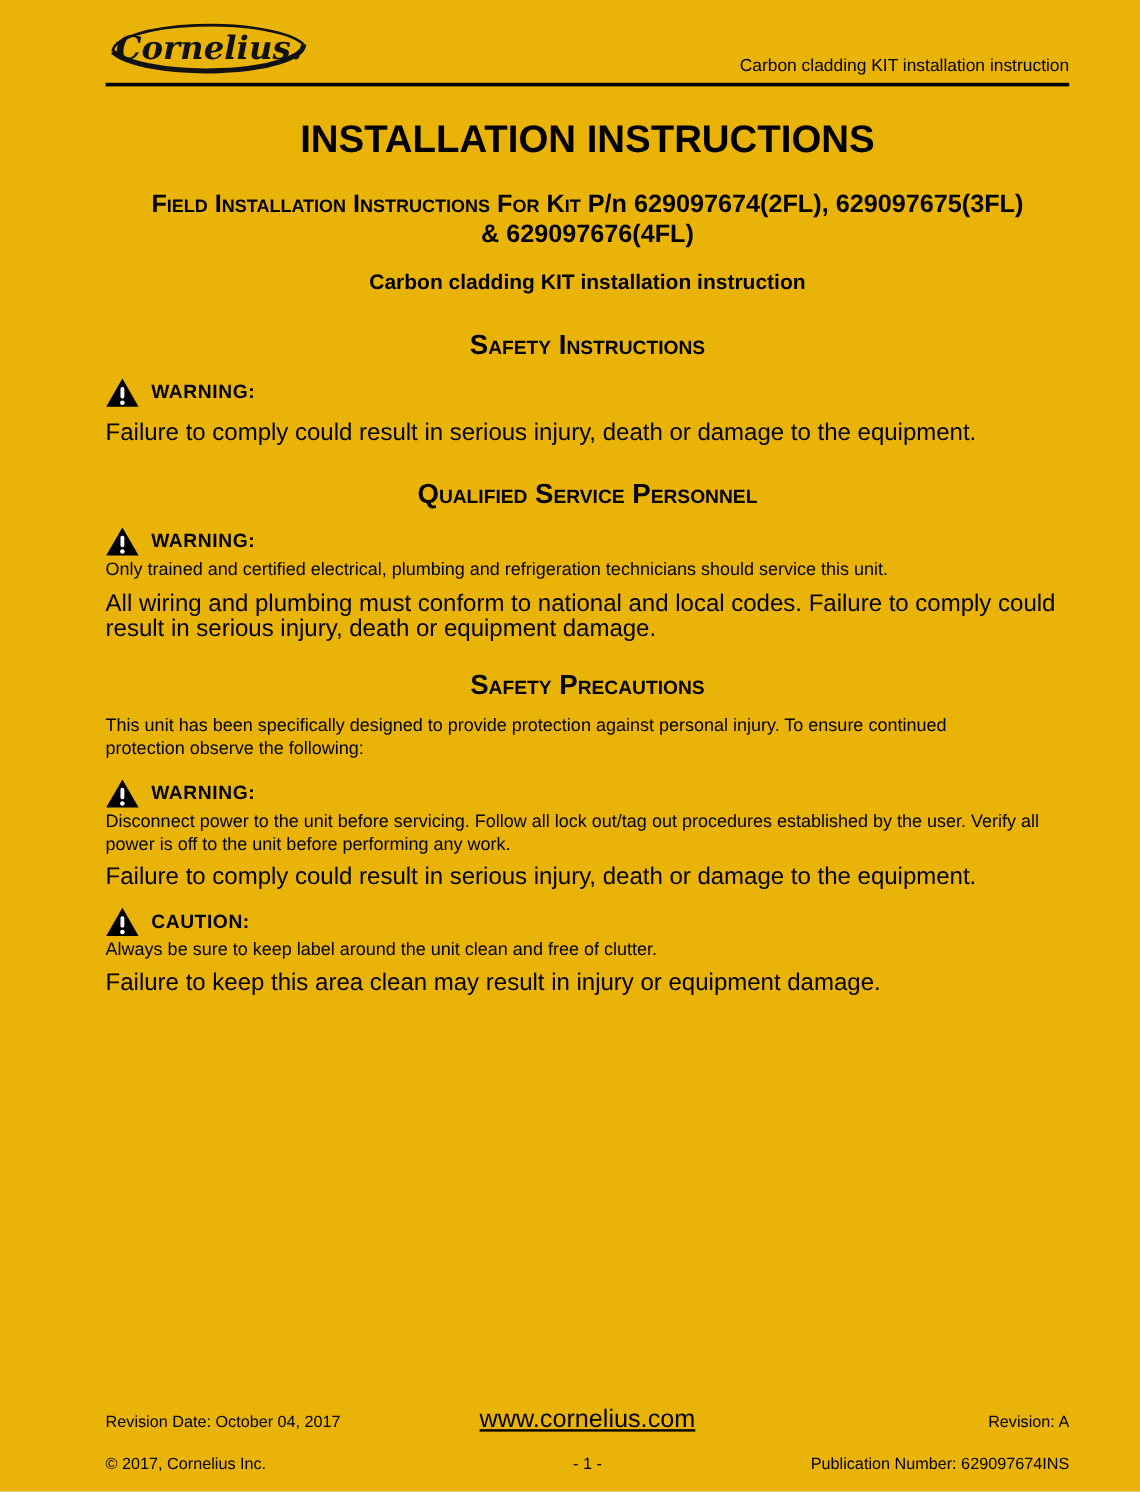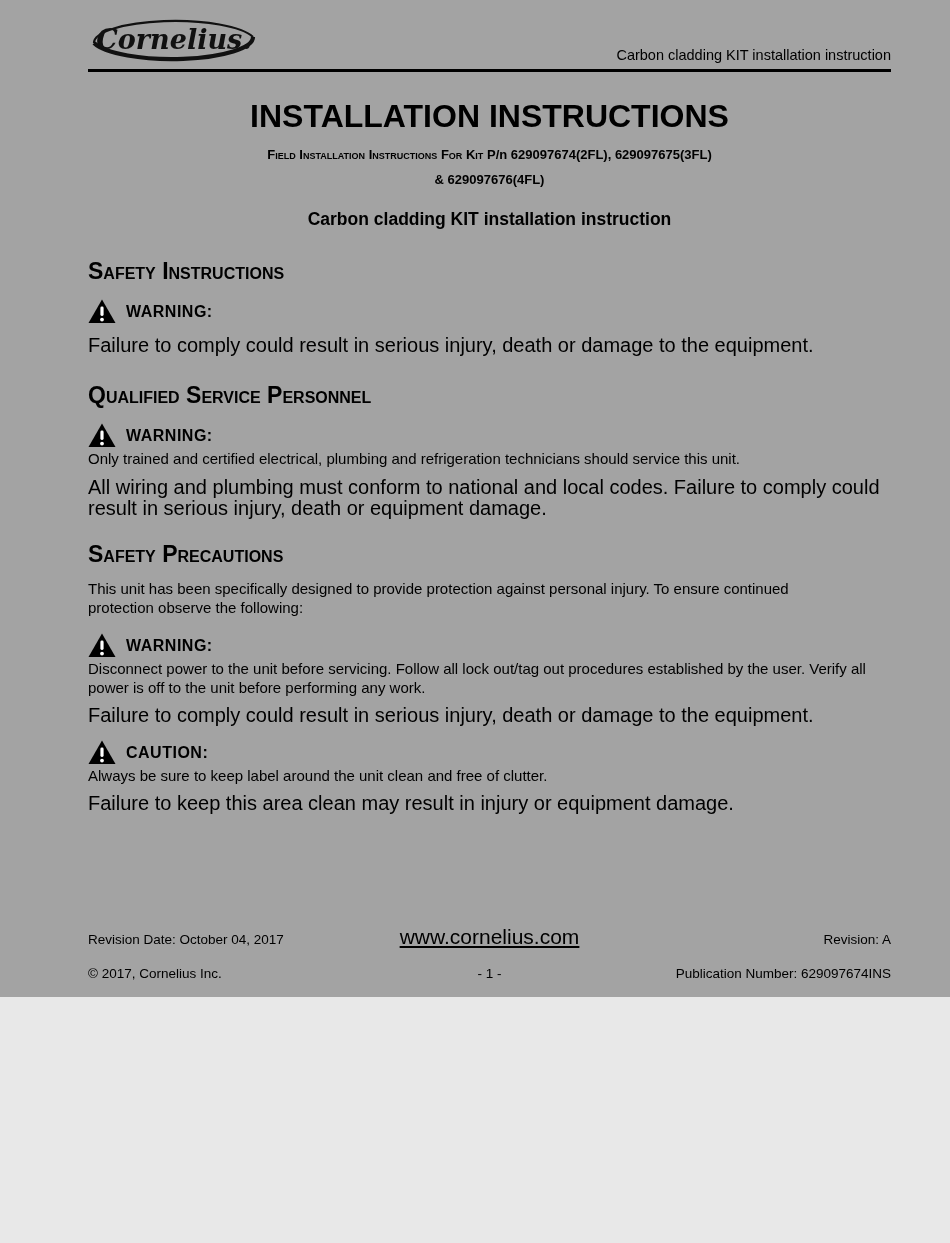--- a/index.html
+++ b/index.html
@@ -1,42 +1,42 @@
 <!DOCTYPE html>
 <html><head>
 <meta charset="utf-8">
 <style>
   html,body { margin:0; padding:0; background:#e8e8e8; }
   .page {
     position:relative;
-    width:950px; height:997px;
+    width:950px; height:1243px;
     margin:0 auto;
-    background:#a3a3a3;
+    background:#eab308;
     color:#000;
     font-family:"Liberation Sans", sans-serif;
     overflow:hidden;
   }
   .content { margin-left:88px; width:803px; }
 
   
   .header { padding-top:14px; display:flex; justify-content:space-between; align-items:flex-end; }
   .logo { width:172px; height:52px; }
   .logo text { font-family:"DejaVu Serif", serif; font-style:italic; font-weight:bold; }
   .header-doc-title { font-size:14.5px; padding-bottom:3px; }
   .header-rule { height:3px; background:#000; margin-top:3px; }
 
   
   .page-title { text-align:center; font-size:32px; font-weight:bold; line-height:36px; margin:26px 0 0 0; }
-  .subtitle { text-align:center; font-size:13px; font-weight:bold; line-height:25px; margin-top:8px; }
+  .subtitle { text-align:center; font-size:21px; font-weight:bold; line-height:25px; margin-top:24px; }
   .sc { font-variant:small-caps; }
   .pre { white-space:pre-line; }
   .doc-subject { text-align:center; font-size:17.5px; font-weight:bold; line-height:22px; margin-top:16px; }
 
   
-  h2.section { font-size:23px; font-weight:bold; font-variant:small-caps; line-height:27px; margin:28px 0 0 0; }
+  h2.section { font-size:23px; font-weight:bold; font-variant:small-caps; line-height:27px; margin:28px 0 0 0;text-align:center; }
   h2.qsp { margin-top:26px; }
   h2.sp  { margin-top:22px; }
 
   .warn-head { display:flex; align-items:center; margin-top:14px; }
   .warn-head.sp-warn { margin-top:16px; }
   .warn-head.caution { }
   .warn-head svg { width:28px; height:25px; flex:0 0 auto; }
   .warn-label { font-size:16px; font-weight:bold; margin-left:10px; letter-spacing:0.5px; }
 
   .body-text { font-size:15px; line-height:19px; margin:1px 0 0 0; white-space:pre-line; }

